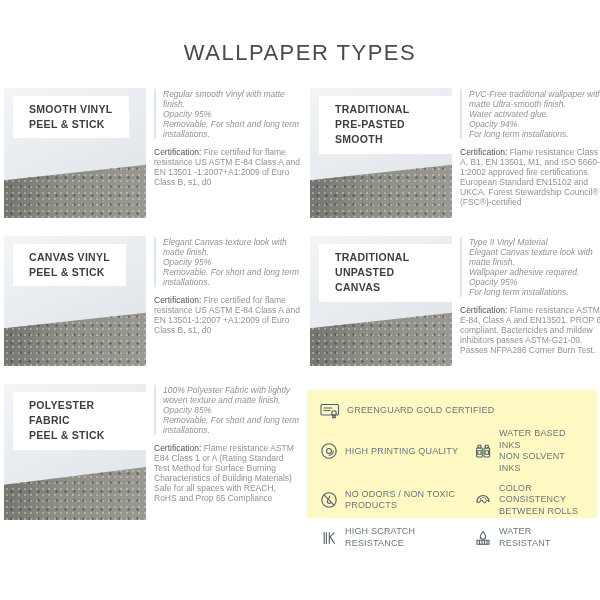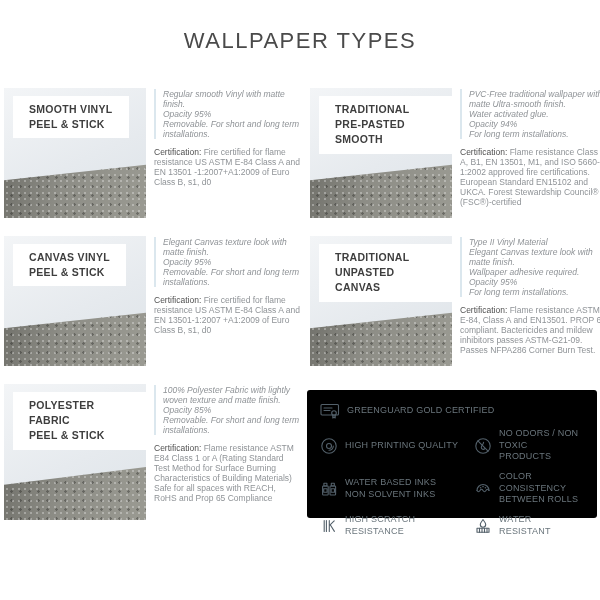--- a/index.html
+++ b/index.html
@@ -2,21 +2,21 @@
 <html><head>
 <meta charset="utf-8">
 <style>
   html,body{margin:0;padding:0;}
   body{
     width:600px;height:600px;background:#ffffff;
     font-family:"Liberation Sans", sans-serif;
     position:relative;overflow:hidden;
   }
   .page-title{
-    position:absolute;top:24px;left:0;right:0;margin:4px;
+    position:absolute;top:24px;left:0;right:0;margin:16px;
     text-align:center;font-size:22px;font-weight:500;
     color:#4a4a4a;letter-spacing:1.5px;
   }
   .card{position:absolute;display:flex;width:296px;}
   .thumb{
     position:relative;flex:none;width:142px;height:130px;overflow:hidden;
     background:linear-gradient(155deg,#f3f5f7 0%,#e6eaee 55%,#dde3e8 100%);
   }
   .card.tall .thumb{height:136px;}
   .concrete{
@@ -43,21 +43,21 @@
     font-size:8.5px;line-height:1.18;color:#8f9397;white-space:pre-line;font-style:italic;
   }
   .cert{
     margin:8px 0 0;font-size:8.5px;line-height:1.18;color:#8f9397;
     white-space:pre-line;
   }
   .cert b{color:#515151;font-weight:400;}
 
   .features{
     position:absolute;left:307px;top:390px;width:290px;height:128px;
-    box-sizing:border-box;background:#000000;border-radius:3px;
+    box-sizing:border-box;background:#fef9c3;border-radius:3px;
     padding:12px 12px 10px 13px;
   }
   .feat{display:flex;align-items:center;gap:7px;}
   .feat-row1{margin-bottom:8px;}
   .feat-grid{
     display:grid;grid-template-columns:150px 1fr;
     column-gap:4px;row-gap:8px;align-items:center;
   }
   .feat-label{
     font-size:9px;color:#6a757c;letter-spacing:.2px;line-height:1.3;
@@ -160,41 +160,41 @@
     <div class="feat">
       <svg width="18" height="18" viewBox="0 0 18 18">
         <circle cx="9" cy="9" r="7.2"></circle>
         <circle cx="9" cy="9" r="2.5"></circle>
         <path d="M9 13.3a4.3 4.3 0 0 0 4.3-4.3"></path>
       </svg>
       <span class="feat-label">HIGH PRINTING QUALITY</span>
     </div>
     <div class="feat">
       <svg width="18" height="18" viewBox="0 0 18 18">
-        <circle cx="9" cy="9" r="7.2"></circle>
-        <path d="M9.6 5.3c0 2-2.3 3.4-2.3 5.2a2 2 0 0 0 3.5 1.2"></path>
-        <path d="M3.9 3.9l10.2 10.2"></path>
-      </svg>
-      <span class="feat-label">NO ODORS / NON TOXIC
-PRODUCTS</span>
-    </div>
-    <div class="feat">
-      <svg width="18" height="18" viewBox="0 0 18 18">
         <rect x="2.6" y="6" width="5.6" height="9" rx="0.8"></rect>
         <rect x="3.9" y="3.3" width="3" height="2.7"></rect>
         <rect x="3.7" y="8.8" width="3.4" height="3.4"></rect>
         <rect x="10" y="6" width="5.6" height="9" rx="0.8"></rect>
         <rect x="11.3" y="3.3" width="3" height="2.7"></rect>
         <rect x="11.1" y="8.8" width="3.4" height="3.4"></rect>
       </svg>
       <span class="feat-label">WATER BASED INKS
 NON SOLVENT INKS</span>
     </div>
     <div class="feat">
       <svg width="18" height="18" viewBox="0 0 18 18">
+        <circle cx="9" cy="9" r="7.2"></circle>
+        <path d="M9.6 5.3c0 2-2.3 3.4-2.3 5.2a2 2 0 0 0 3.5 1.2"></path>
+        <path d="M3.9 3.9l10.2 10.2"></path>
+      </svg>
+      <span class="feat-label">NO ODORS / NON TOXIC
+PRODUCTS</span>
+    </div>
+    <div class="feat">
+      <svg width="18" height="18" viewBox="0 0 18 18">
         <path d="M3 10.5c0-3.3 2.7-6 6-6s6 2.7 6 6"></path>
         <path d="M3 10.5c1 1.6 2 1.6 3 0s2-1.6 3 0 2 1.6 3 0 2-1.6 3 0"></path>
         <circle class="fdot" cx="6.6" cy="7.8" r="0.8"></circle>
         <circle class="fdot" cx="9" cy="6.6" r="0.8"></circle>
         <circle class="fdot" cx="11.4" cy="7.8" r="0.8"></circle>
       </svg>
       <span class="feat-label">COLOR CONSISTENCY
 BETWEEN ROLLS</span>
     </div>
     <div class="feat">

